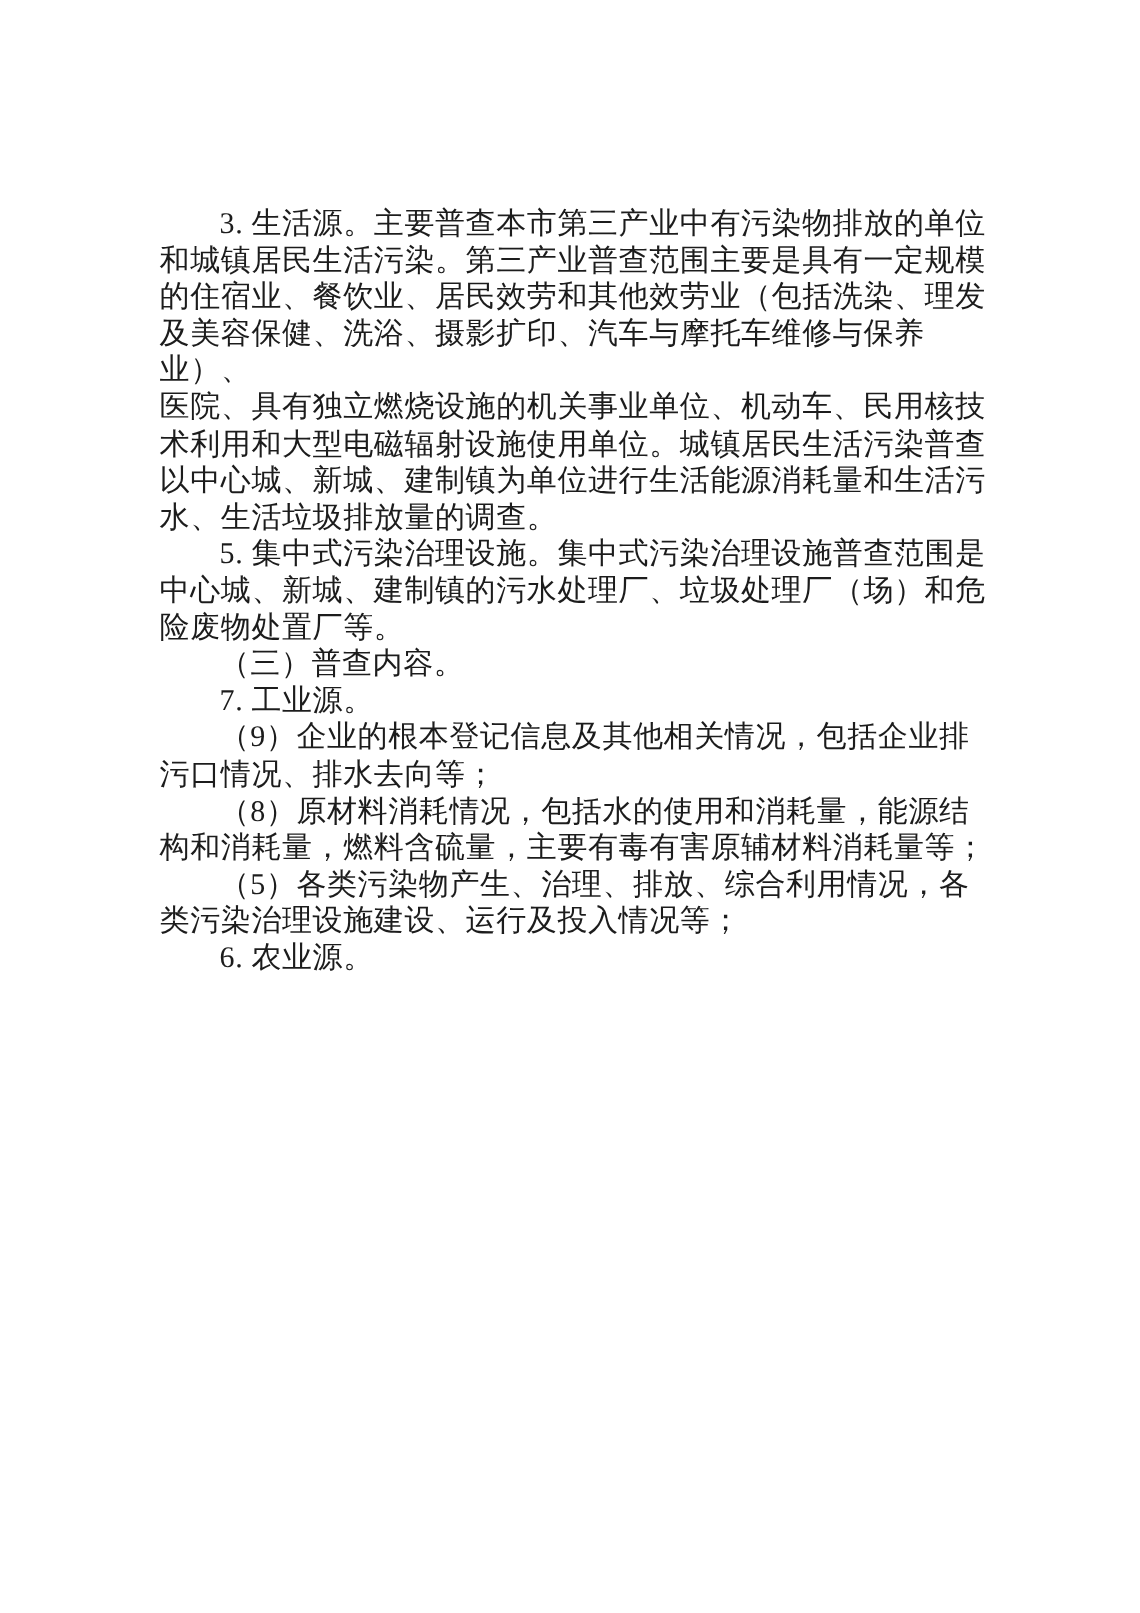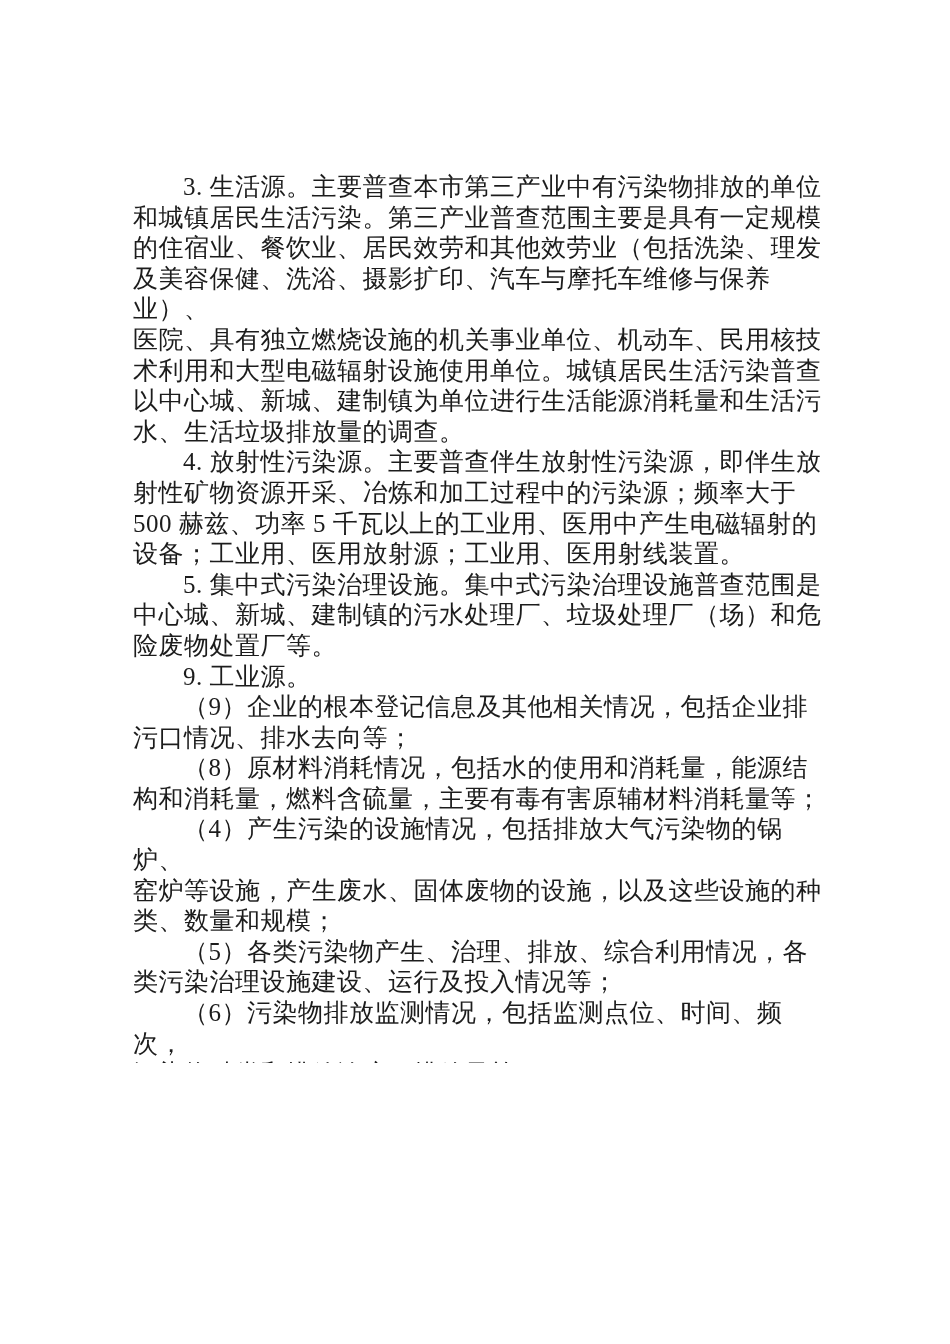--- a/index.html
+++ b/index.html
@@ -39,34 +39,26 @@
 <div class="page">
   <div class="doc-content">
     <p>3. 生活源。主要普查本市第三产业中有污染物排放的单位
 和城镇居民生活污染。第三产业普查范围主要是具有一定规模
 的住宿业、餐饮业、居民效劳和其他效劳业（包括洗染、理发
 及美容保健、洗浴、摄影扩印、汽车与摩托车维修与保养业）、
 医院、具有独立燃烧设施的机关事业单位、机动车、民用核技
 术利用和大型电磁辐射设施使用单位。城镇居民生活污染普查
 以中心城、新城、建制镇为单位进行生活能源消耗量和生活污
 水、生活垃圾排放量的调查。</p>
-    <p>4. 放射性污染源。主要普查伴生放射性污染源，即伴生放
-射性矿物资源开采、冶炼和加工过程中的污染源；频率大于
-500 赫兹、功率 5 千瓦以上的工业用、医用中产生电磁辐射的
-设备；工业用、医用放射源；工业用、医用射线装置。</p>
     <p>5. 集中式污染治理设施。集中式污染治理设施普查范围是
 中心城、新城、建制镇的污水处理厂、垃圾处理厂（场）和危
 险废物处置厂等。</p>
-    <p>9. 工业源。</p>
+    <p>（三）普查内容。</p>
+    <p>7. 工业源。</p>
     <p>（9）企业的根本登记信息及其他相关情况，包括企业排
 污口情况、排水去向等；</p>
     <p>（8）原材料消耗情况，包括水的使用和消耗量，能源结
 构和消耗量，燃料含硫量，主要有毒有害原辅材料消耗量等；</p>
-    <p>（4）产生污染的设施情况，包括排放大气污染物的锅炉、
-窑炉等设施，产生废水、固体废物的设施，以及这些设施的种
-类、数量和规模；</p>
     <p>（5）各类污染物产生、治理、排放、综合利用情况，各
 类污染治理设施建设、运行及投入情况等；</p>
-    <p>（6）污染物排放监测情况，包括监测点位、时间、频次，
-污染物种类和排放浓度、排放量等。</p>
     <p>6. 农业源。</p>
   </div>
 </div>
 
 </body></html>

